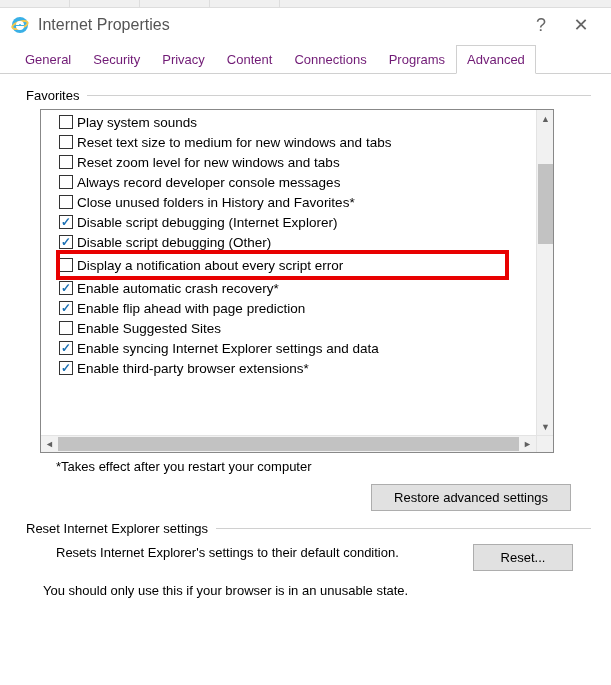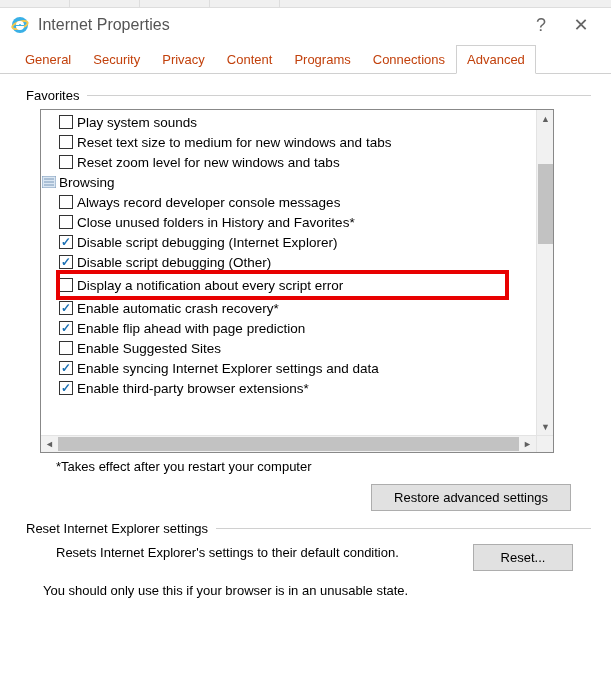--- a/index.html
+++ b/index.html
@@ -48,21 +48,21 @@
       gap: 0;
     }
     .tab {
       padding: 6px 10px;
       font-size: 13px;
       border: 1px solid transparent;
       border-bottom: none;
       cursor: pointer;
       position: relative;
       top: 1px;
-      color: #c2410c;
+      color: #701a75;
     }
     .tab.active {
       border: 1px solid #d0d0d0;
       border-bottom: 1px solid #fff;
       background: #fff;
     }
     .content {
       padding: 14px 20px 8px 26px;
     }
     .group-header {
@@ -219,22 +219,22 @@
     <span class="spacer"></span>
     <span class="help">?</span>
     <span class="close">✕</span>
   </div>
 
   <div class="tabs" id="tabs">
       <div class="tab">General</div>
       <div class="tab">Security</div>
       <div class="tab">Privacy</div>
       <div class="tab">Content</div>
+      <div class="tab">Connections</div>
       <div class="tab">Programs</div>
-      <div class="tab">Connections</div>
       <div class="tab active">Advanced</div>
     </div>
 
   <div class="content">
 
     <div class="group-header">
       <span class="lbl">Favorites</span>
       <span class="group-line"></span>
     </div>
 
@@ -245,31 +245,20 @@
               <span class="chk"></span>
               <span class="txt">Play system sounds</span>
             </div>
             <div class="row">
               <span class="chk"></span>
               <span class="txt">Reset text size to medium for new windows and tabs</span>
             </div>
             <div class="row">
               <span class="chk"></span>
               <span class="txt">Reset zoom level for new windows and tabs</span>
-            </div>
-            <div class="row cat">
-              <span class="cat-icon">
-                <svg width="14" height="12" viewBox="0 0 14 12">
-                  <rect x="0" y="0" width="14" height="12" fill="#dbe7f3" stroke="#7b98b8"></rect>
-                  <line x1="2" y1="3" x2="12" y2="3" stroke="#7b98b8"></line>
-                  <line x1="2" y1="6" x2="12" y2="6" stroke="#7b98b8"></line>
-                  <line x1="2" y1="9" x2="12" y2="9" stroke="#7b98b8"></line>
-                </svg>
-              </span>
-              <span class="txt">Browsing</span>
             </div>
             <div class="row">
               <span class="chk"></span>
               <span class="txt">Always record developer console messages</span>
             </div>
             <div class="row">
               <span class="chk"></span>
               <span class="txt">Close unused folders in History and Favorites*</span>
             </div>
             <div class="row">

